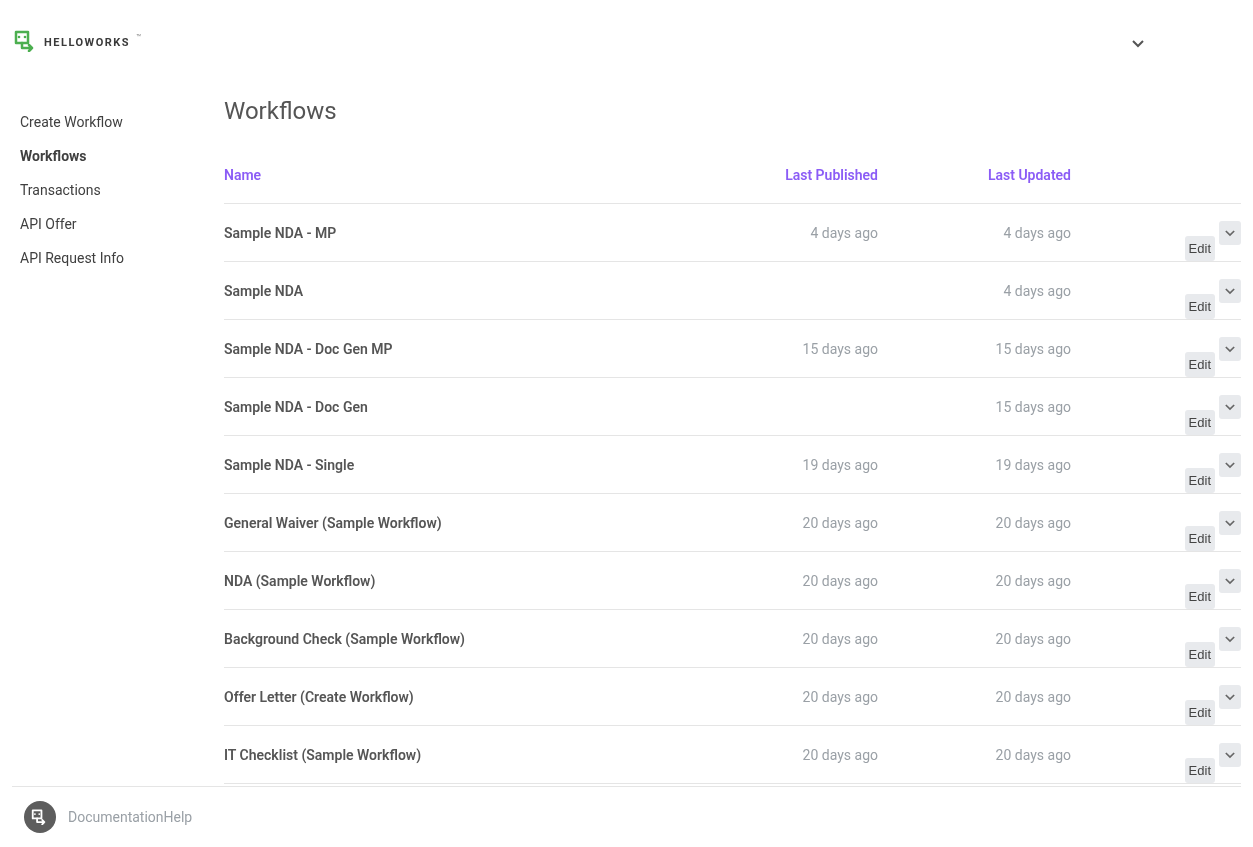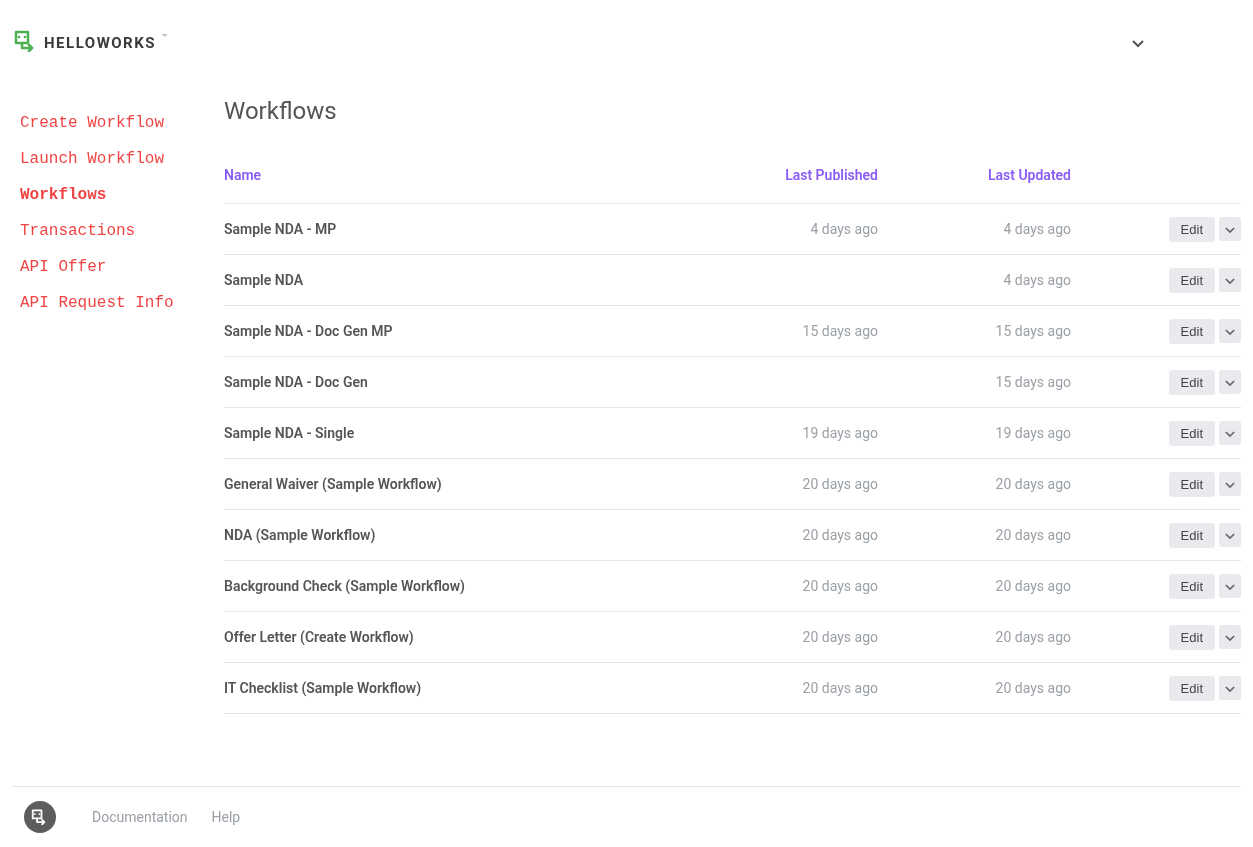--- a/index.html
+++ b/index.html
@@ -21,42 +21,41 @@
       align-items: center;
       justify-content: space-between;
       padding: 0 14px;
     }
     .logo {
       display: flex;
       align-items: center;
       gap: 6px;
     }
     .logo-text {
-      font-size: 15px;
+      font-size: 11px;
       font-weight: 700;
       letter-spacing: 1.5px;
       color: #3a3a3a;
     }
     .header-chevron {
       padding-right: 95px;
       color: #555;
     }
     .layout {
       display: flex;
     }
     .sidebar {
       width: 212px;
       padding: 20px 0 0 20px;
     }
     .sidebar-item {
-      font-size: 16px;
-      color: #ef4444;
+      font-size: 14px;
+      color: #404040;
       padding: 9px 0;
       cursor: pointer;
-      font-family: Liberation Mono, monospace;
     }
     .sidebar-item.active {
       font-weight: 700;
     }
     .main {
       flex: 1;
       padding: 12px 12px 0 12px;
     }
     .page-title {
       font-size: 24px;
@@ -120,25 +119,26 @@
       width: 170px;
       display: flex;
       justify-content: flex-end;
       align-items: center;
       gap: 4px;
     }
     .btn-edit {
       background: #e8eaed;
       border: none;
       border-radius: 3px;
-      padding: 5px 12px;
+      padding: 5px 4px;
       font-size: 13px;
       color: #444;
       cursor: pointer;
       font-weight: 500;
+      margin-top: 32px;
     }
     .btn-more {
       background: #e8eaed;
       border: none;
       border-radius: 3px;
       width: 22px;
       height: 24px;
       display: flex;
       align-items: center;
       justify-content: center;
@@ -147,21 +147,20 @@
     }
     .footer {
       position: absolute;
       bottom: 0;
       left: 0;
       right: 0;
       border-top: 1px solid #e5e5e5;
       display: flex;
       align-items: center;
       padding: 14px 12px;
-      gap: 24px;
       margin: 0 12px;
     }
     .footer-icon {
       width: 32px;
       height: 32px;
       border-radius: 50%;
       background: #5d5d5d;
       display: flex;
       align-items: center;
       justify-content: center;
@@ -194,21 +193,20 @@
   <div class="header-chevron">
     <svg width="12" height="8" viewBox="0 0 12 8">
       <path d="M1 1 L6 6 L11 1" fill="none" stroke="#555" stroke-width="2"></path>
     </svg>
   </div>
 </div>
 
 <div class="layout">
   <nav class="sidebar" id="sidebar-nav">
       <div class="sidebar-item">Create Workflow</div>
-      <div class="sidebar-item">Launch Workflow</div>
       <div class="sidebar-item active">Workflows</div>
       <div class="sidebar-item">Transactions</div>
       <div class="sidebar-item">API Offer</div>
       <div class="sidebar-item">API Request Info</div>
     </nav>
 
   <main class="main">
     <h1 class="page-title">Workflows</h1>
 
     <div class="table">

